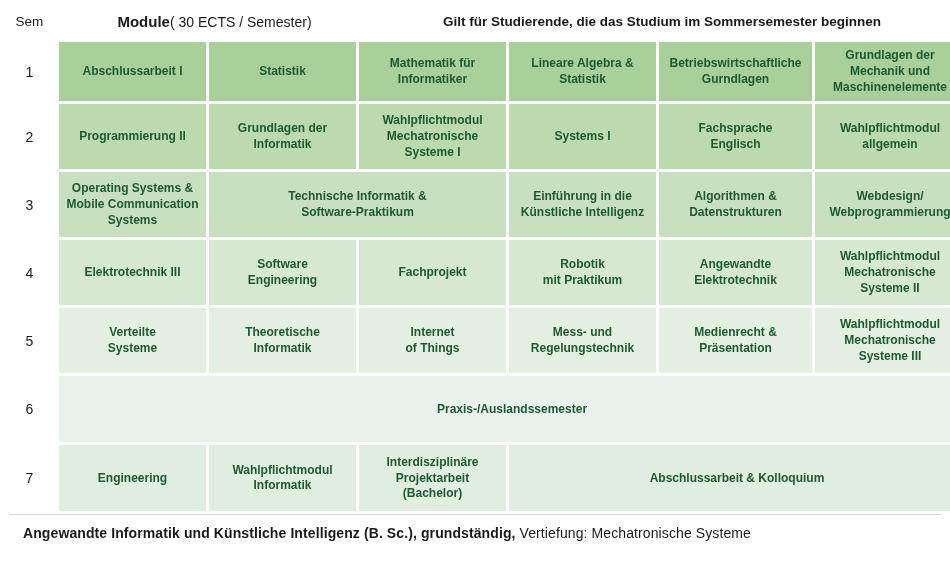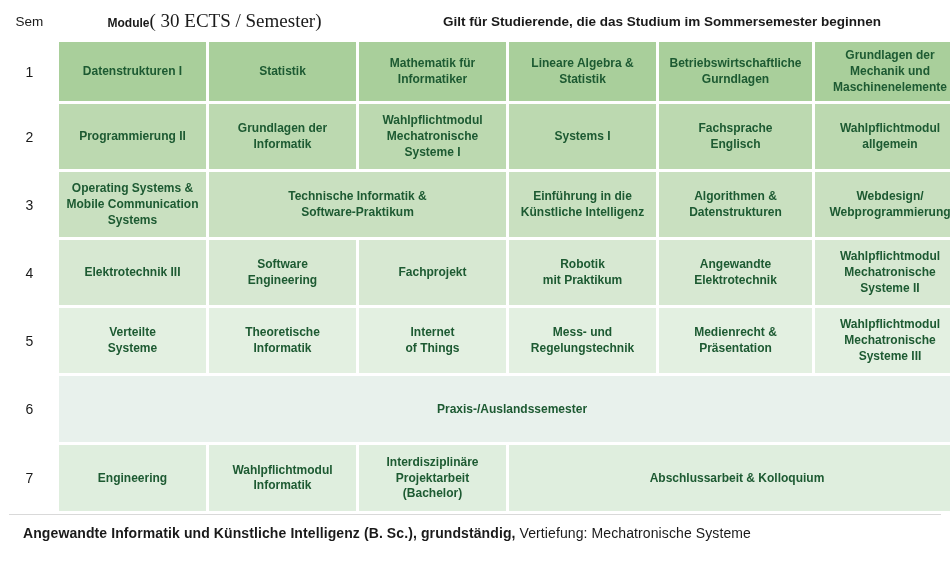--- a/index.html
+++ b/index.html
@@ -49,26 +49,25 @@
     background: #ffffff;
     height: 36px;
     text-align: left;
     padding-left: 14px !important;
     font-size: 13.5px;
     color: #1a1a1a;
     white-space: nowrap;
   }
   .hdr-module .b {
     font-weight: bold;
-    font-size: 12px;
+    font-size: 15px;
   }
   .hdr-module .n {
     font-weight: normal;
-    font-size: 19px;
-    font-family: Liberation Serif, serif;
+    font-size: 14px;
   }
   .hdr-right {
     background: #ffffff;
     height: 36px;
     font-size: 13.5px;
     color: #1a1a1a;
     text-align: center;
     white-space: nowrap;
   }
   
@@ -126,21 +125,21 @@
         <th class="hdr-sem">Sem</th>
         <th class="hdr-module" colspan="2">
           <span class="b">Module</span><span class="n">( 30 ECTS / Semester)</span>
         </th>
         <th class="hdr-right" colspan="4">Gilt für Studierende, die das Studium im Sommersemester beginnen</th>
       </tr>
     </thead>
     <tbody id="tbody">
         <tr style="height: 59px;">
           <td class="sem">1</td>
-          <td class="mod g1" colspan="1">Datenstrukturen I</td>
+          <td class="mod g1" colspan="1">Abschlussarbeit I</td>
           <td class="mod g1" colspan="1">Statistik</td>
           <td class="mod g1" colspan="1">Mathematik für<br>Informatiker</td>
           <td class="mod g1" colspan="1">Lineare Algebra &amp;<br>Statistik</td>
           <td class="mod g1" colspan="1">Betriebswirtschaftliche<br>Gurndlagen</td>
           <td class="mod g1" colspan="1">Grundlagen der<br>Mechanik und<br>Maschinenelemente</td>
         </tr>
         <tr style="height: 65px;">
           <td class="sem">2</td>
           <td class="mod g2" colspan="1">Programmierung II</td>
           <td class="mod g2" colspan="1">Grundlagen der<br>Informatik</td>

